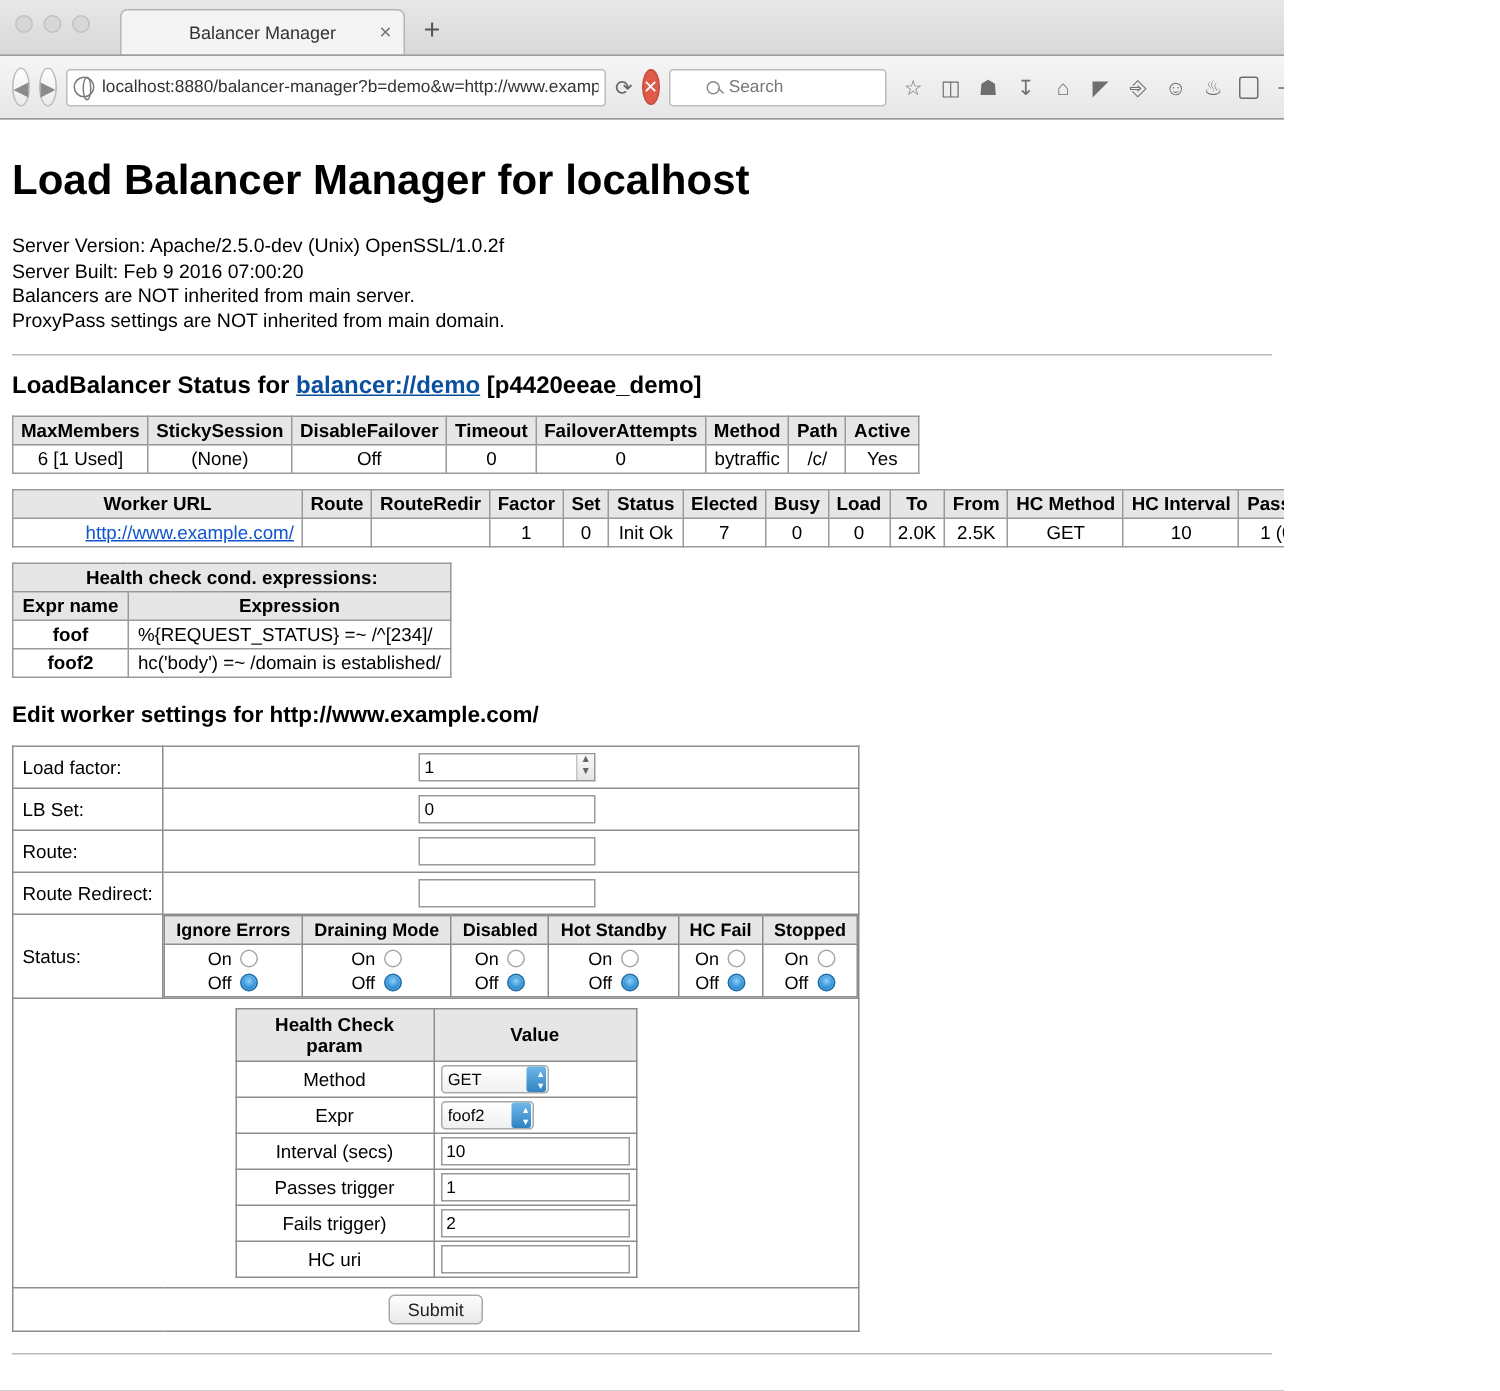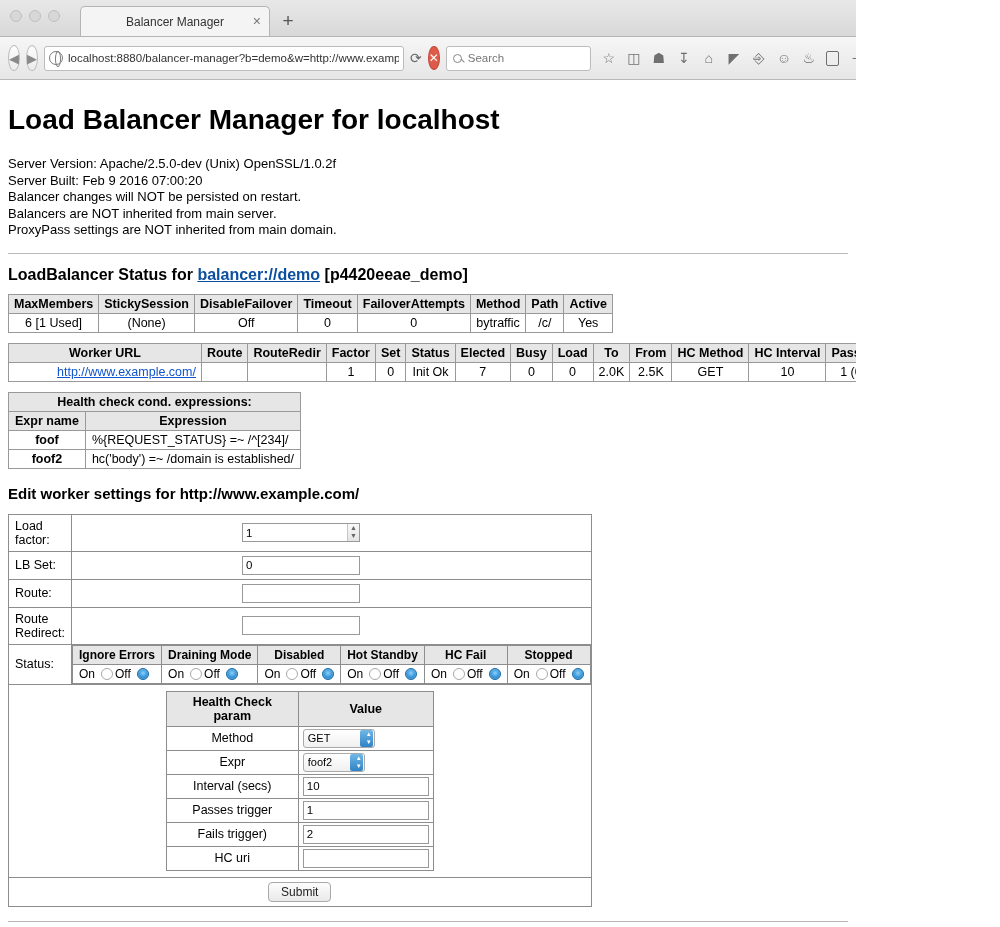--- a/index.html
+++ b/index.html
@@ -96,21 +96,21 @@
     display: flex; align-items: center; justify-content: center;
     font-size: 14px; color: #666;
   }
   .stop-badge {
     background: #df5a49; color: #fff; font-size: 12px;
     border: 1px solid #c24a3b;
   }
   .searchbar {
     flex: 0 0 145px; height: 25px;
     background: #fff; border: 1px solid #bcbcbc; border-radius: 3px;
-    display: flex; align-items: center; padding: 0 6px; gap: 6px;
+    display: flex; align-items: center; padding: 0 24px; gap: 6px;
     font-size: 11.5px; color: #777;
   }
   .mag {
     width: 9px; height: 9px; border: 1.4px solid #888; border-radius: 50%;
     position: relative; flex: none;
   }
   .mag:after {
     content:""; position:absolute; width: 5px; height: 1.4px;
     background: #888; transform: rotate(45deg);
     right: -4px; bottom: 0px;
@@ -191,21 +191,21 @@
   }
   .field-cell { padding-left: 170px !important; }
 
   table.status {
     border-collapse: collapse; width: 100%; font-size: 12px;
   }
   table.status th, table.status td {
     border: 1px solid #8d8d8d; padding: 2px 6px; text-align: center;
   }
   table.status th { background: #e6e6e6; white-space: nowrap; }
-  .radio-row { display: flex; gap: 2px; align-items: center; }
+  .radio-row { display: flex; flex-direction: column; gap: 2px; align-items: center; }
   .radio-line { display: flex; align-items: center; gap: 6px; font-size: 12px; }
   .radio {
     width: 12px; height: 12px; border-radius: 50%;
     border: 1px solid #a8a8a8; background: #fff; display: inline-block;
   }
   .radio.on {
     background: radial-gradient(circle at 50% 40%, #8fd0f7 0%, #2b8fd6 60%, #1d6ea8 100%);
     border-color: #1d6ea8;
     box-shadow: inset 0 0 1px #fff;
   }
@@ -313,21 +313,20 @@
         <i></i>
     </div>
   </div>
 
   <div class="content">
     <h1 class="page-title">Load Balancer Manager for localhost</h1>
 
     <div class="serverinfo">
       <div>Server Version: Apache/2.5.0-dev (Unix) OpenSSL/1.0.2f</div>
       <div>Server Built: Feb 9 2016 07:00:20</div>
-      <div>Balancer changes will NOT be persisted on restart.</div>
       <div>Balancers are NOT inherited from main server.</div>
       <div>ProxyPass settings are NOT inherited from main domain.</div>
     </div>
 
     <hr class="rule">
 
     <h2 class="sec">
       <span>LoadBalancer Status for</span>
       <a href="#">balancer://demo</a>
       <span>[p4420eeae_demo]</span>

